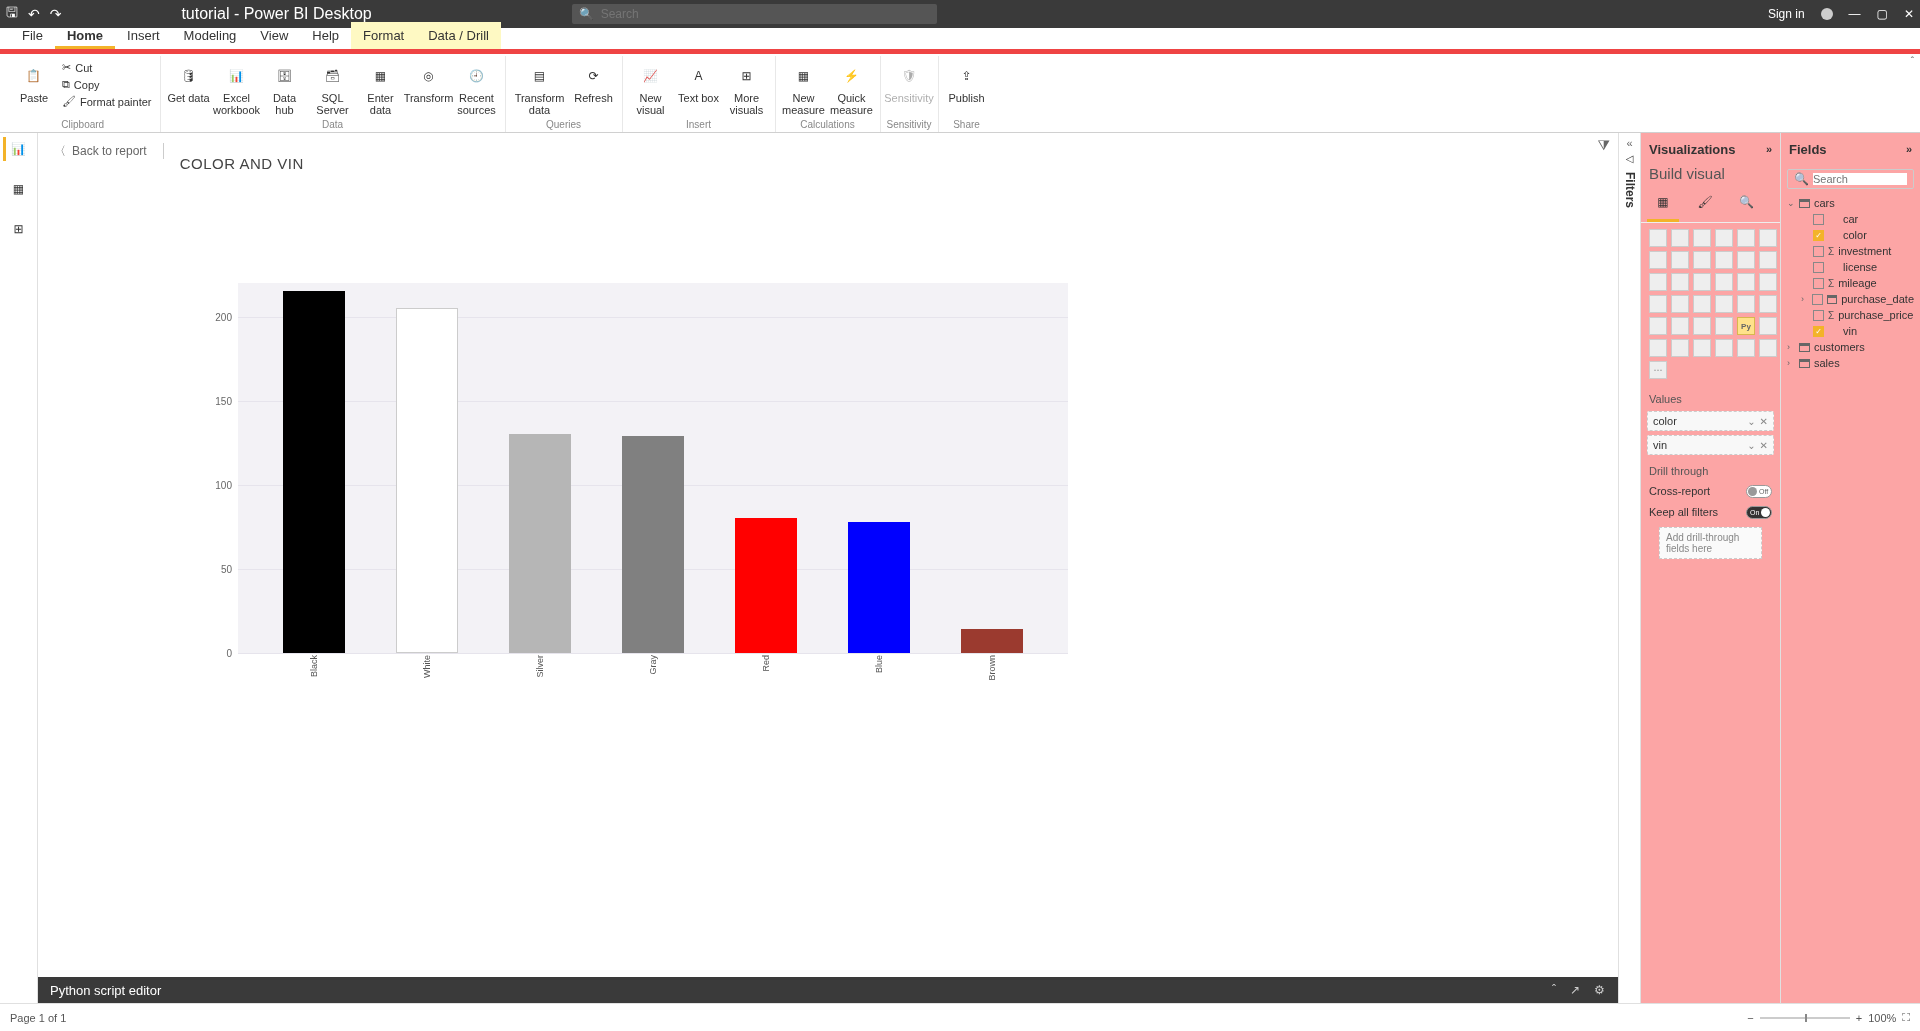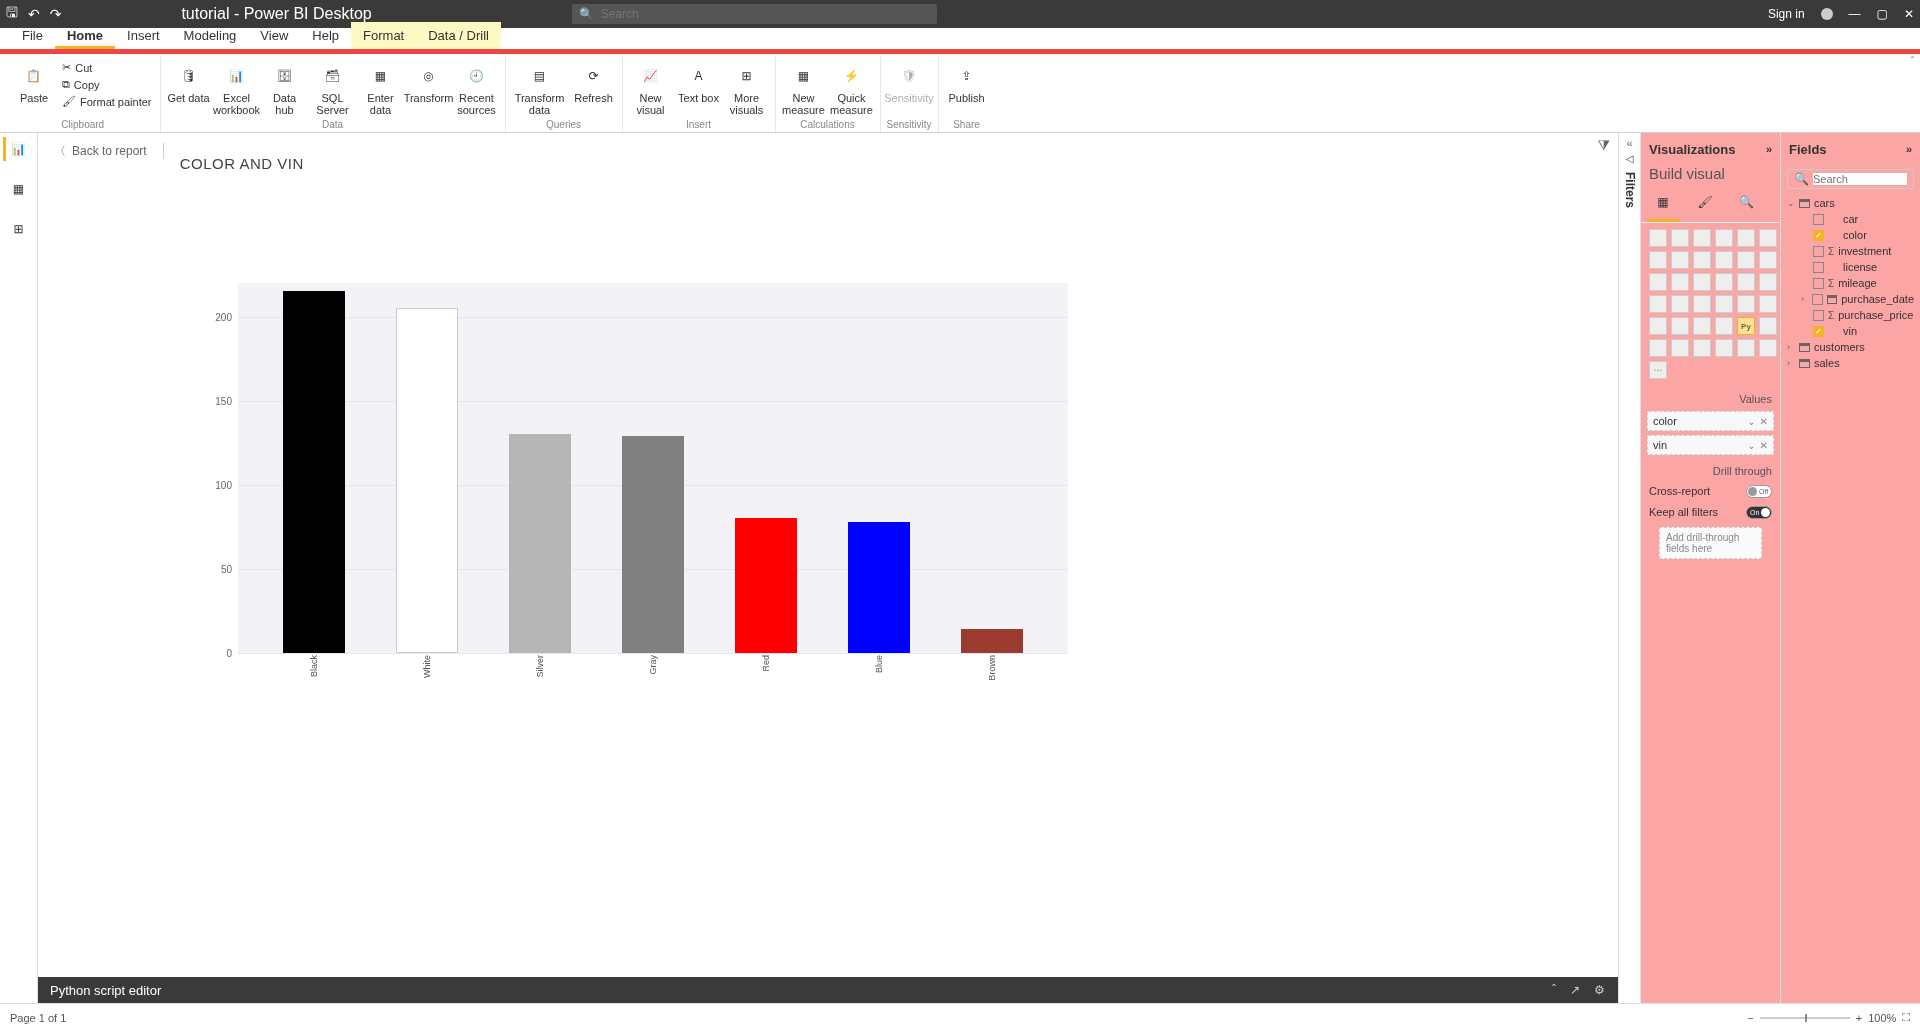--- a/index.html
+++ b/index.html
@@ -82,21 +82,21 @@
 .pane.fields { width: 140px; }
 .pane-header { height: 32px; display: flex; align-items: center; justify-content: space-between; padding: 0 8px; font-weight: 600; font-size: 13px; }
 .pane-sub { padding: 0 8px 4px; font-size: 15px; color: #555; }
 .build-tabs { display: flex; gap: 18px; padding: 4px 10px 8px; border-bottom: 1px solid #eee; }
 .build-tabs .bt { width: 24px; height: 24px; display: flex; align-items: center; justify-content: center; cursor: pointer; }
 .build-tabs .bt.active { position: relative; }
 .build-tabs .bt.active::after { content:''; position:absolute; bottom:-8px; left:-4px; right:-4px; height:3px; background:#f3b329; }
 .viz-gallery { display: grid; grid-template-columns: repeat(6, 1fr); gap: 4px; padding: 6px 8px; }
 .viz-cell { width: 18px; height: 18px; background: #eee; border: 1px solid #ccc; cursor: pointer; display:flex; align-items:center; justify-content:center; font-size:9px; color:#666; }
 .viz-cell.py { background: #ffe28a; border-color: #d8b84d; font-size: 8px; font-weight: bold; }
-.section-title { padding: 8px 8px 4px; font-size: 11px; color: #555; text-align: right; }
+.section-title { padding: 8px 8px 4px; font-size: 11px; color: #555; }
 .field-well { margin: 2px 6px; border: 1px dashed #ccc; border-radius: 2px; background: #f8f8f8; padding: 3px 5px; font-size: 11px; display: flex; align-items: center; justify-content: space-between; }
 .field-well .ctrls { color: #888; font-size: 10px; display: flex; gap: 4px; }
 .drill-row { display: flex; align-items: flex-start; justify-content: space-between; padding: 4px 8px; font-size: 11px; }
 .toggle { width: 26px; height: 13px; border: 1px solid #999; border-radius: 7px; position: relative; background: #fff; font-size: 7px; display:flex; align-items:center; }
 .toggle.off::before { content:''; width:9px; height:9px; background:#999; border-radius:50%; position:absolute; left:1px; top:1px; }
 .toggle.off .tlbl { margin-left: 12px; color:#666; }
 .toggle.on { background:#333; }
 .toggle.on::before { content:''; width:9px; height:9px; background:#fff; border-radius:50%; position:absolute; right:1px; top:1px; }
 .toggle.on .tlbl { margin-left: 3px; color:#fff; }
 .drill-drop { margin: 4px 18px; border: 1px dashed #ccc; background: #fafafa; padding: 4px 6px; font-size: 10px; color: #888; }

